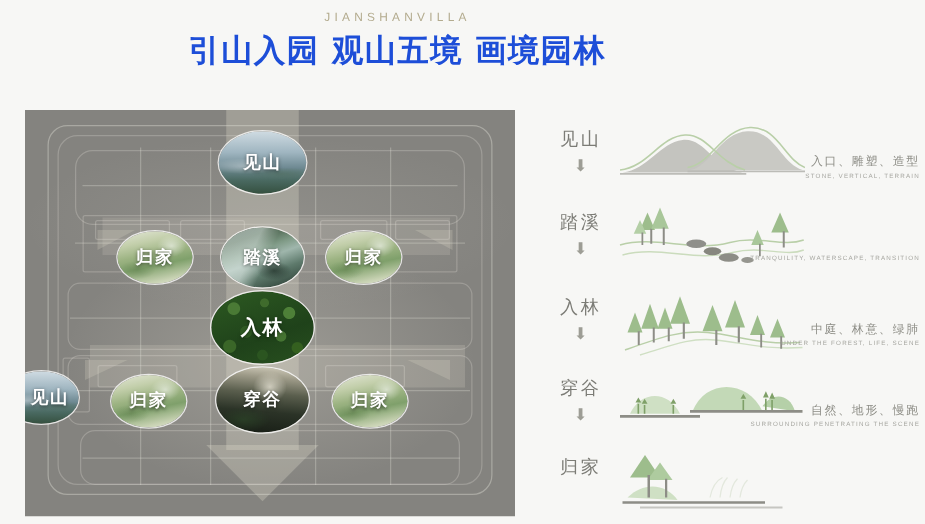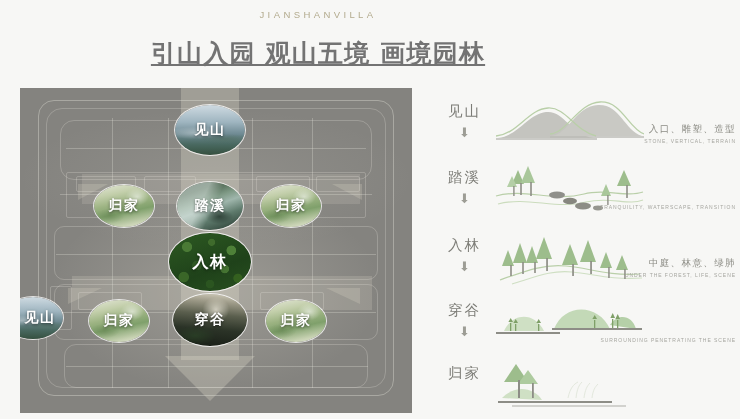--- a/index.html
+++ b/index.html
@@ -19,27 +19,26 @@
     padding-top: 9px;
     text-align: center;
   }
   #brand-line {
     font-size: 9.5px;
     letter-spacing: 3.4px;
     color: #b3ab8e;
     font-weight: 400;
   }
   #main-title {
-    margin-top: 17px;
+    margin-top: 4px;
     font-size: 25px;
     font-weight: 700;
     letter-spacing: 1.2px;
-    color: #737373;
+    color: #1d4ed8;
     font-family: "DejaVu Sans", sans-serif;
-    text-decoration: underline;
   }
 
   
   #content {
     position: absolute;
     top: 88px;
     left: 0;
     width: 740px;
     height: 331px;
   }
@@ -435,20 +434,21 @@
             <rect x="100" y="25" width="1.3" height="8"></rect>
               <path d="M98.4 24 l2.3-4 l2.3 4 Z"></path>
             <rect x="118" y="24" width="1.3" height="9"></rect>
               <path d="M116.4 23 l2.3-5 l2.3 5 Z"></path>
             <rect x="123" y="25" width="1.3" height="8"></rect>
               <path d="M121.4 24 l2.3-5 l2.3 5 Z"></path>
           </g>
         </svg>
       </div>
       <div class="j-caption">
+        <div class="j-cn">自然、地形、慢跑</div>
         <div class="j-en">SURROUNDING PENETRATING THE SCENE</div>
       </div>
     </div>
 
     <div class="j-row" style="top:268px;">
       <div class="j-stage">归家</div>
       <div class="j-art">
         <svg width="150" height="58" viewBox="0 0 150 58">
           <path d="M8 40 C22 26 40 30 48 42 Z" fill="#cfe0c4"></path>
           <path d="M22 6 l12 18 h-24 Z" fill="#9dbd8c"></path>

